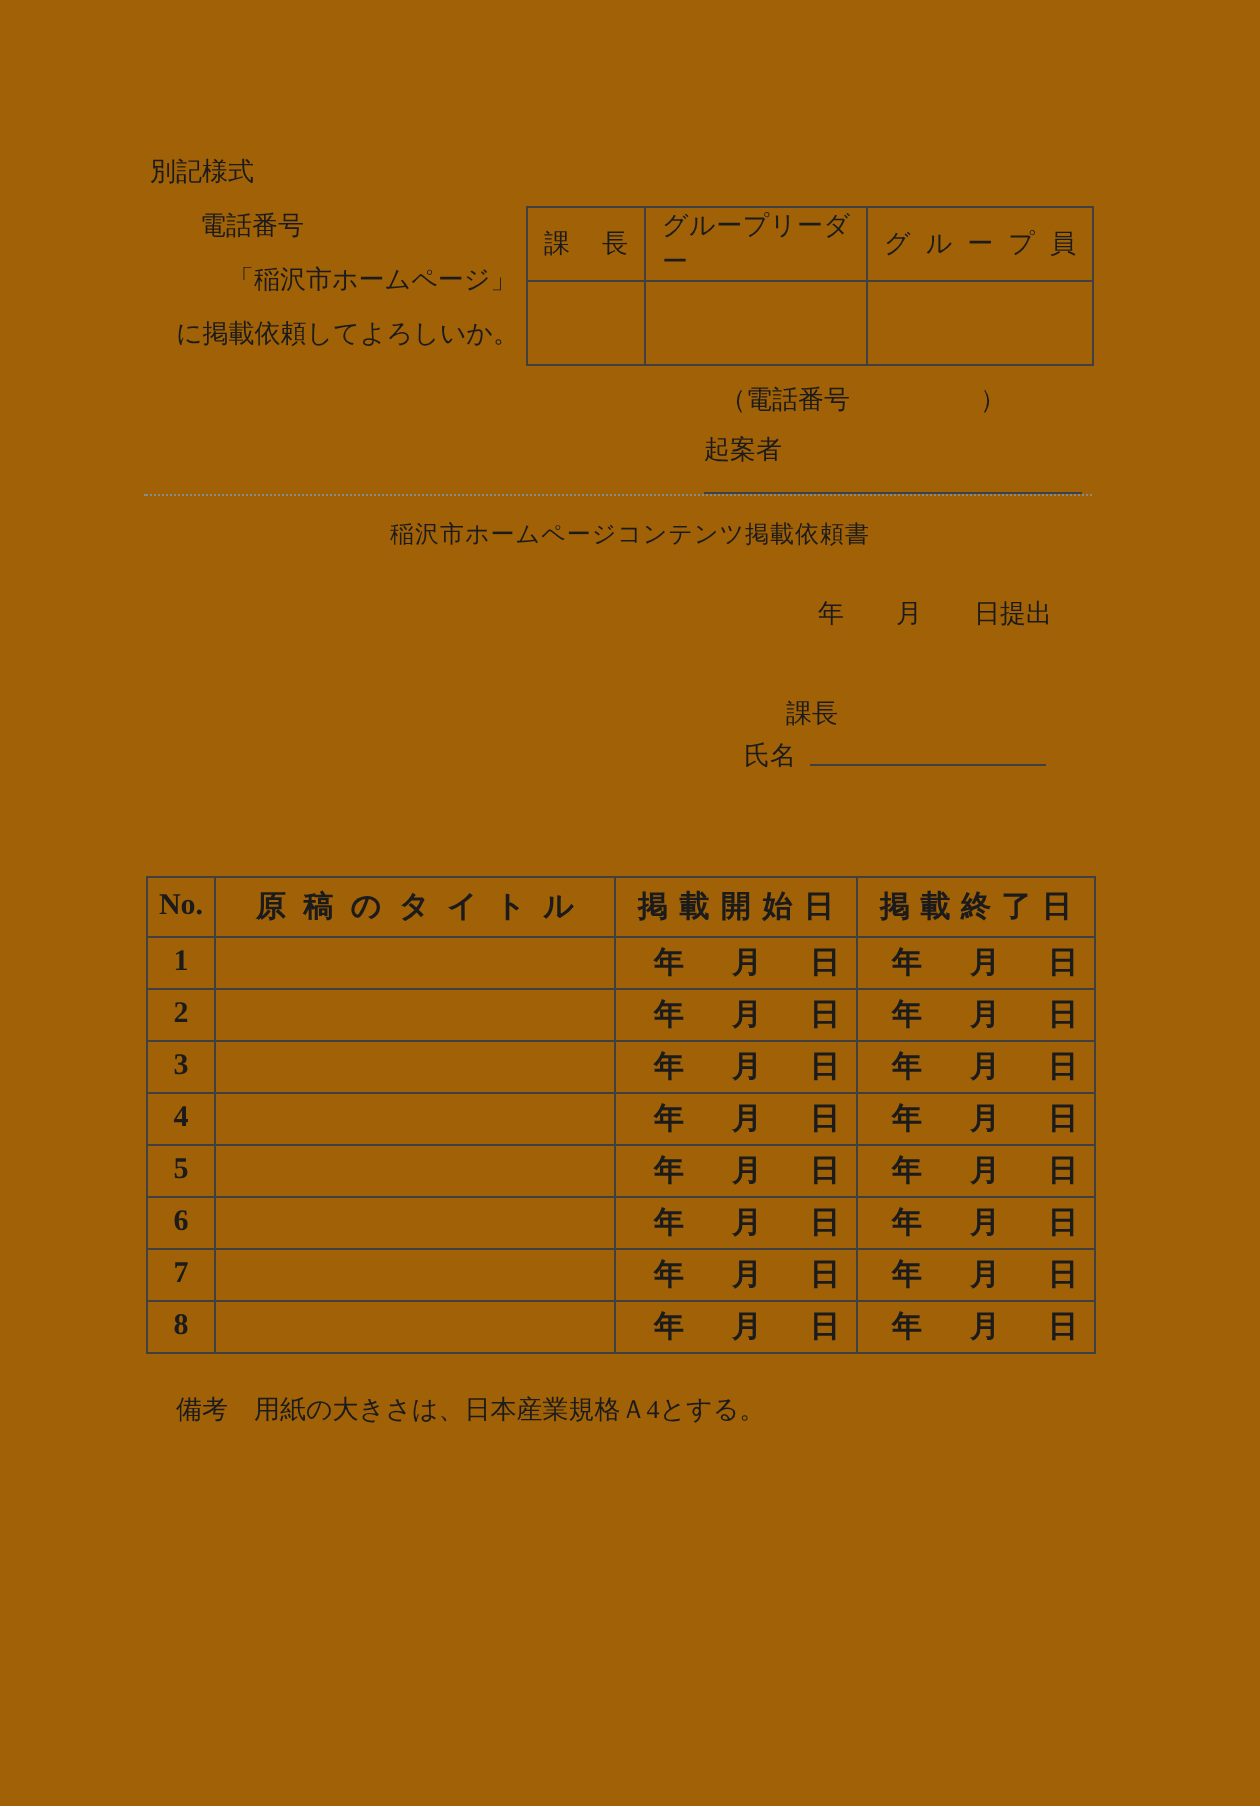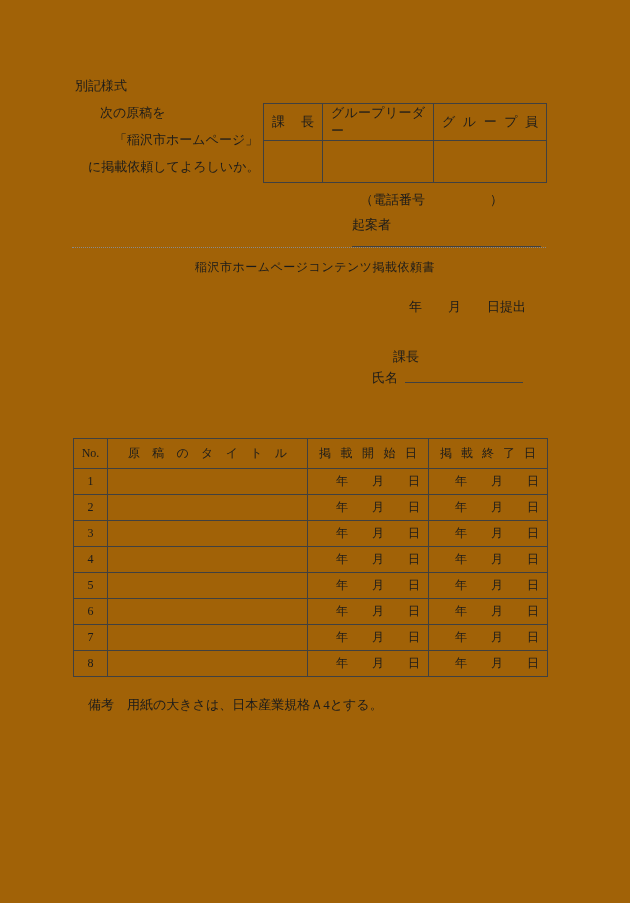--- a/index.html
+++ b/index.html
@@ -22,37 +22,37 @@
   .drafter-line { border-bottom:1px solid #404040; padding-bottom:12px; }
 
   .dotted-sep { position:absolute; left:72px; top:247px; width:474px; border-top:1.5px dotted #8a8a8a; }
 
   .doc-title { position:absolute; left:0; top:259px; width:100%; text-align:center; font-size:12px; letter-spacing:0.5px; }
 
   .name-underline { position:absolute; border-bottom:1px solid #404040; }
 
   
   .main-table { position:absolute; left:73px; top:438px; }
-  .main-table th, .main-table td { border:1px solid #404040; font-weight:normal; font-size:12px; vertical-align:middle; }
+  .main-table th, .main-table td { border:1px solid #404040; font-weight:bold; font-size:15px; vertical-align:middle; }
   .main-table th { height:30px; }
   .main-table td { height:26px; }
   .h-no { text-align:center; font-size:12px; }
   .h-just { padding:0 11px; text-align:justify; text-align-last:justify; }
   .h-title { padding:0 20px; }
   .c-no { text-align:center; font-size:12px; }
   .c-date { padding-right:8px; }
   .date-units { display:flex; justify-content:flex-end; column-gap:24px; }
 </style>
 </head>
 <body>
 
 <div class="page">
 
   <div class="abs" style="left:75px; top:77px;">別記様式</div>
-  <div class="abs" style="left:100px; top:104px;">次の原稿を</div>
+  <div class="abs" style="left:100px; top:104px;">電話番号</div>
   <div class="abs" style="left:114px; top:131px;">「稲沢市ホームページ」</div>
   <div class="abs" style="left:88px; top:158px;text-align:right;">に掲載依頼してよろしいか。</div>
 
   <table class="approval-table">
     <colgroup>
         <col style="width:59px">
         <col style="width:111px">
         <col style="width:113px">
       </colgroup>
     <tbody>

